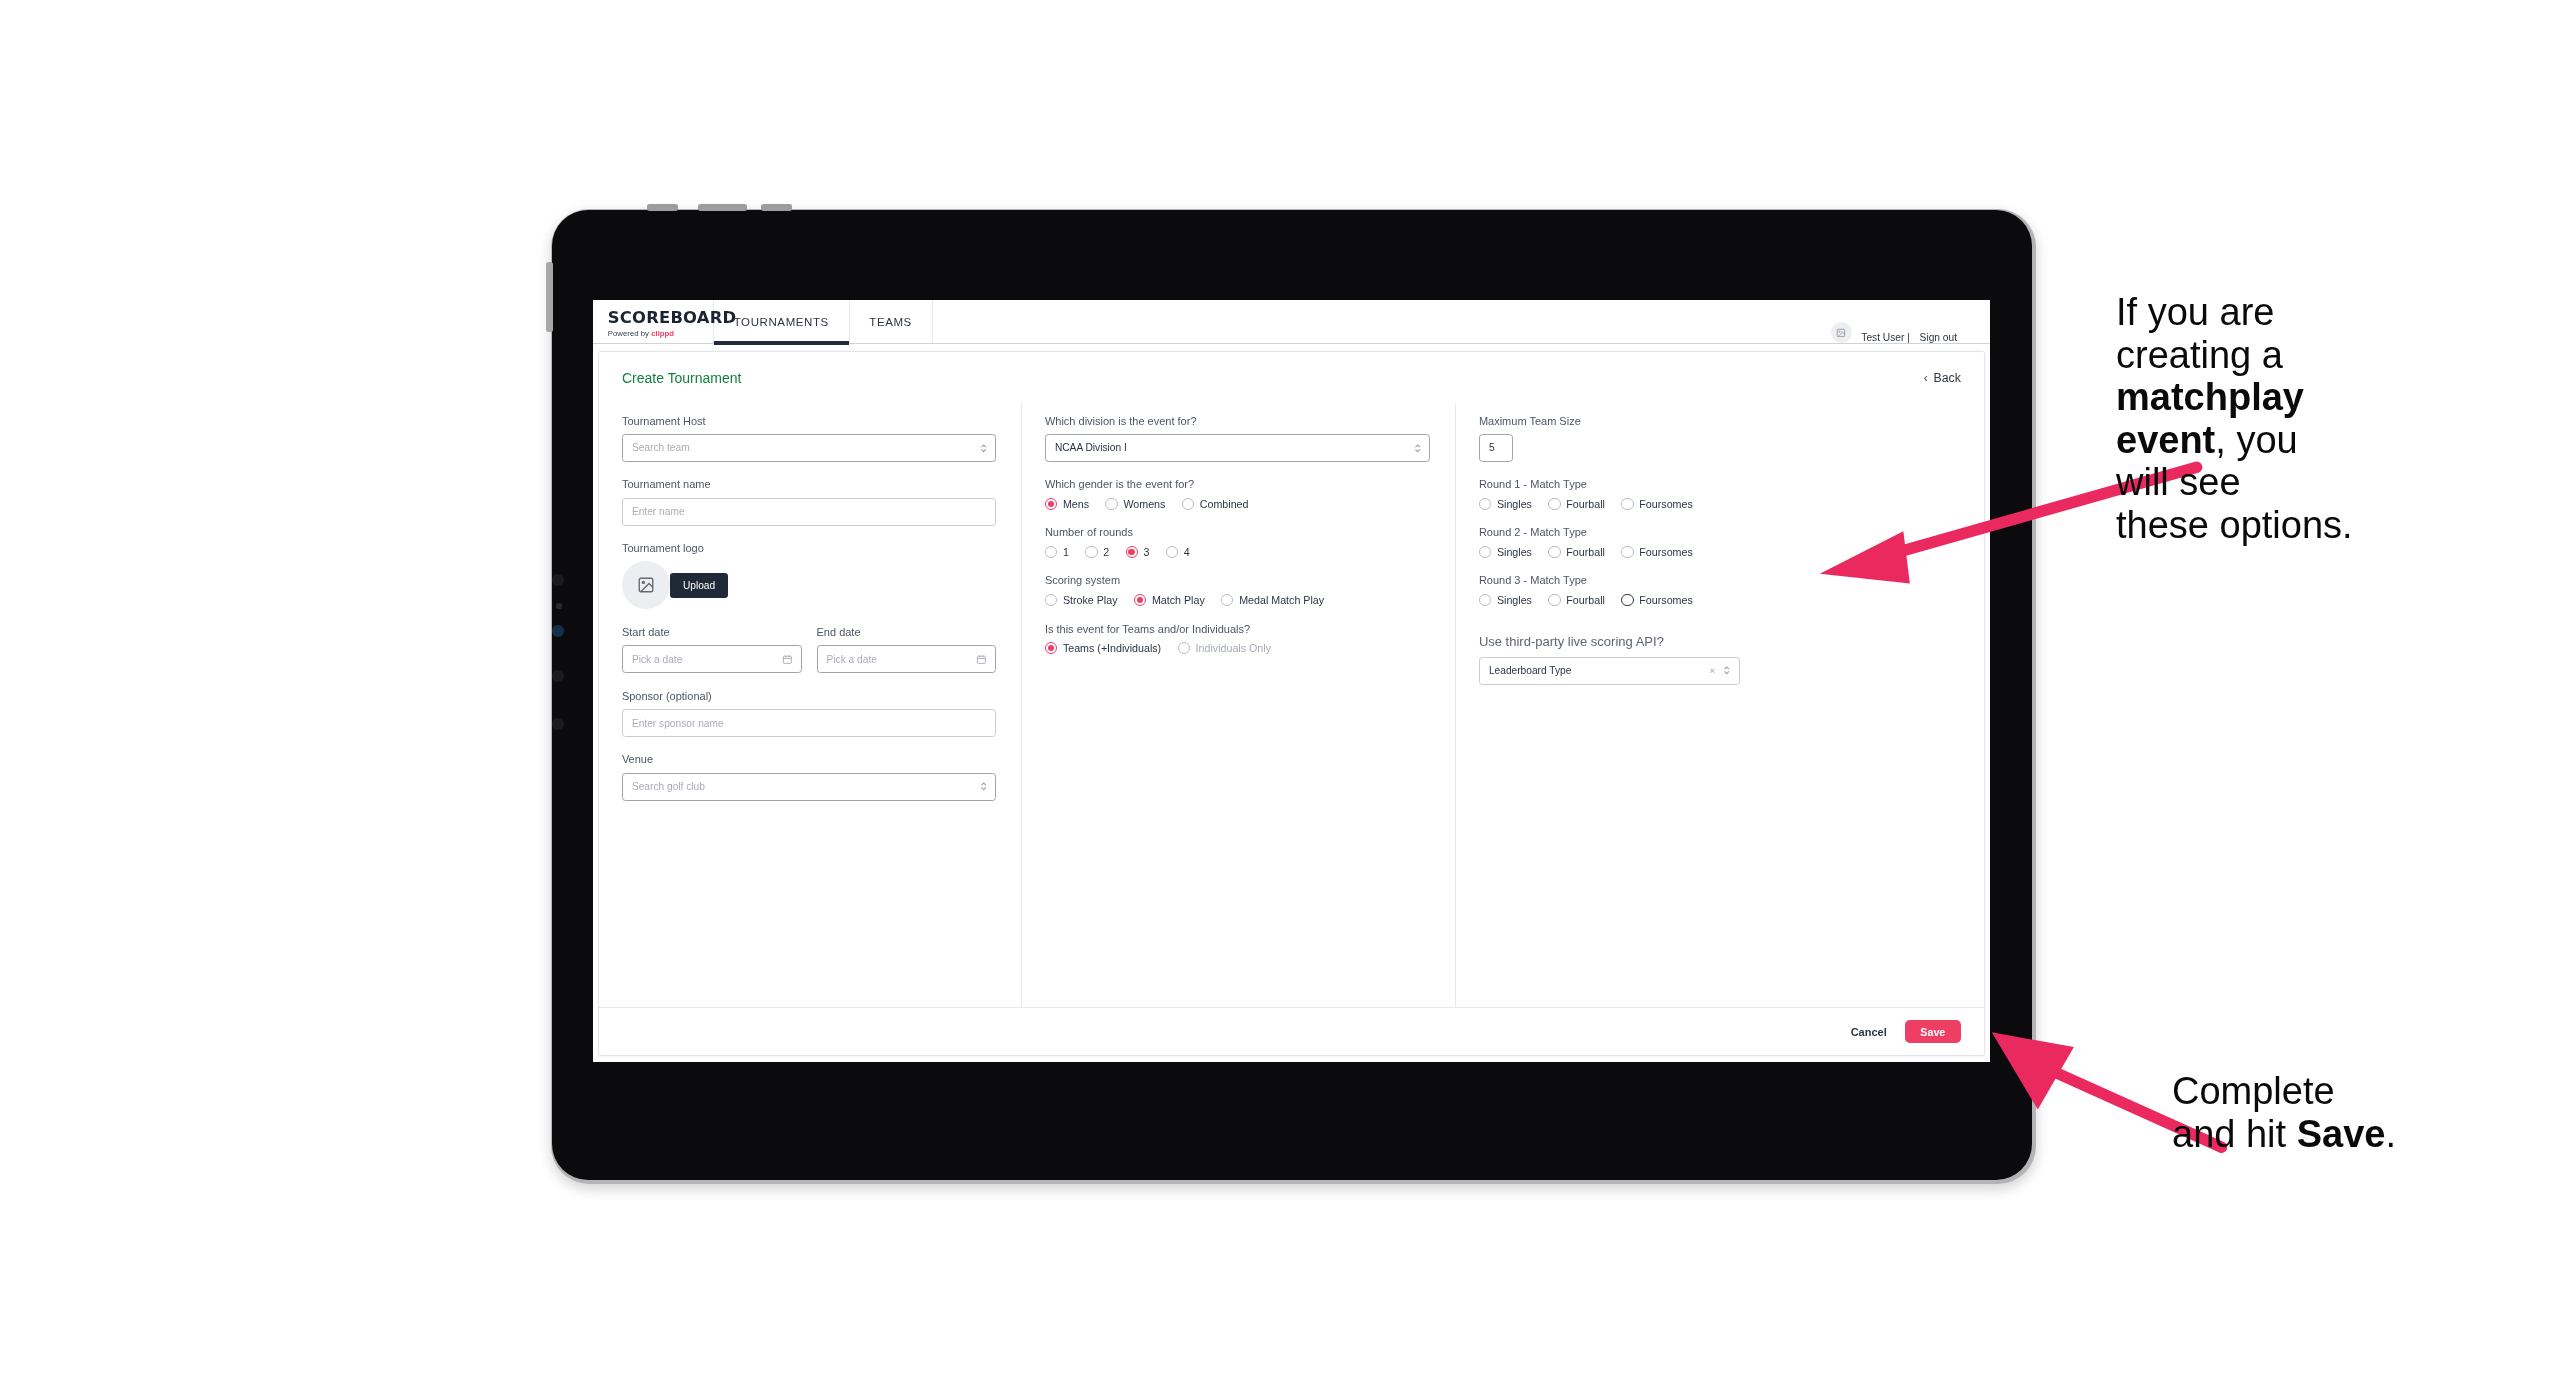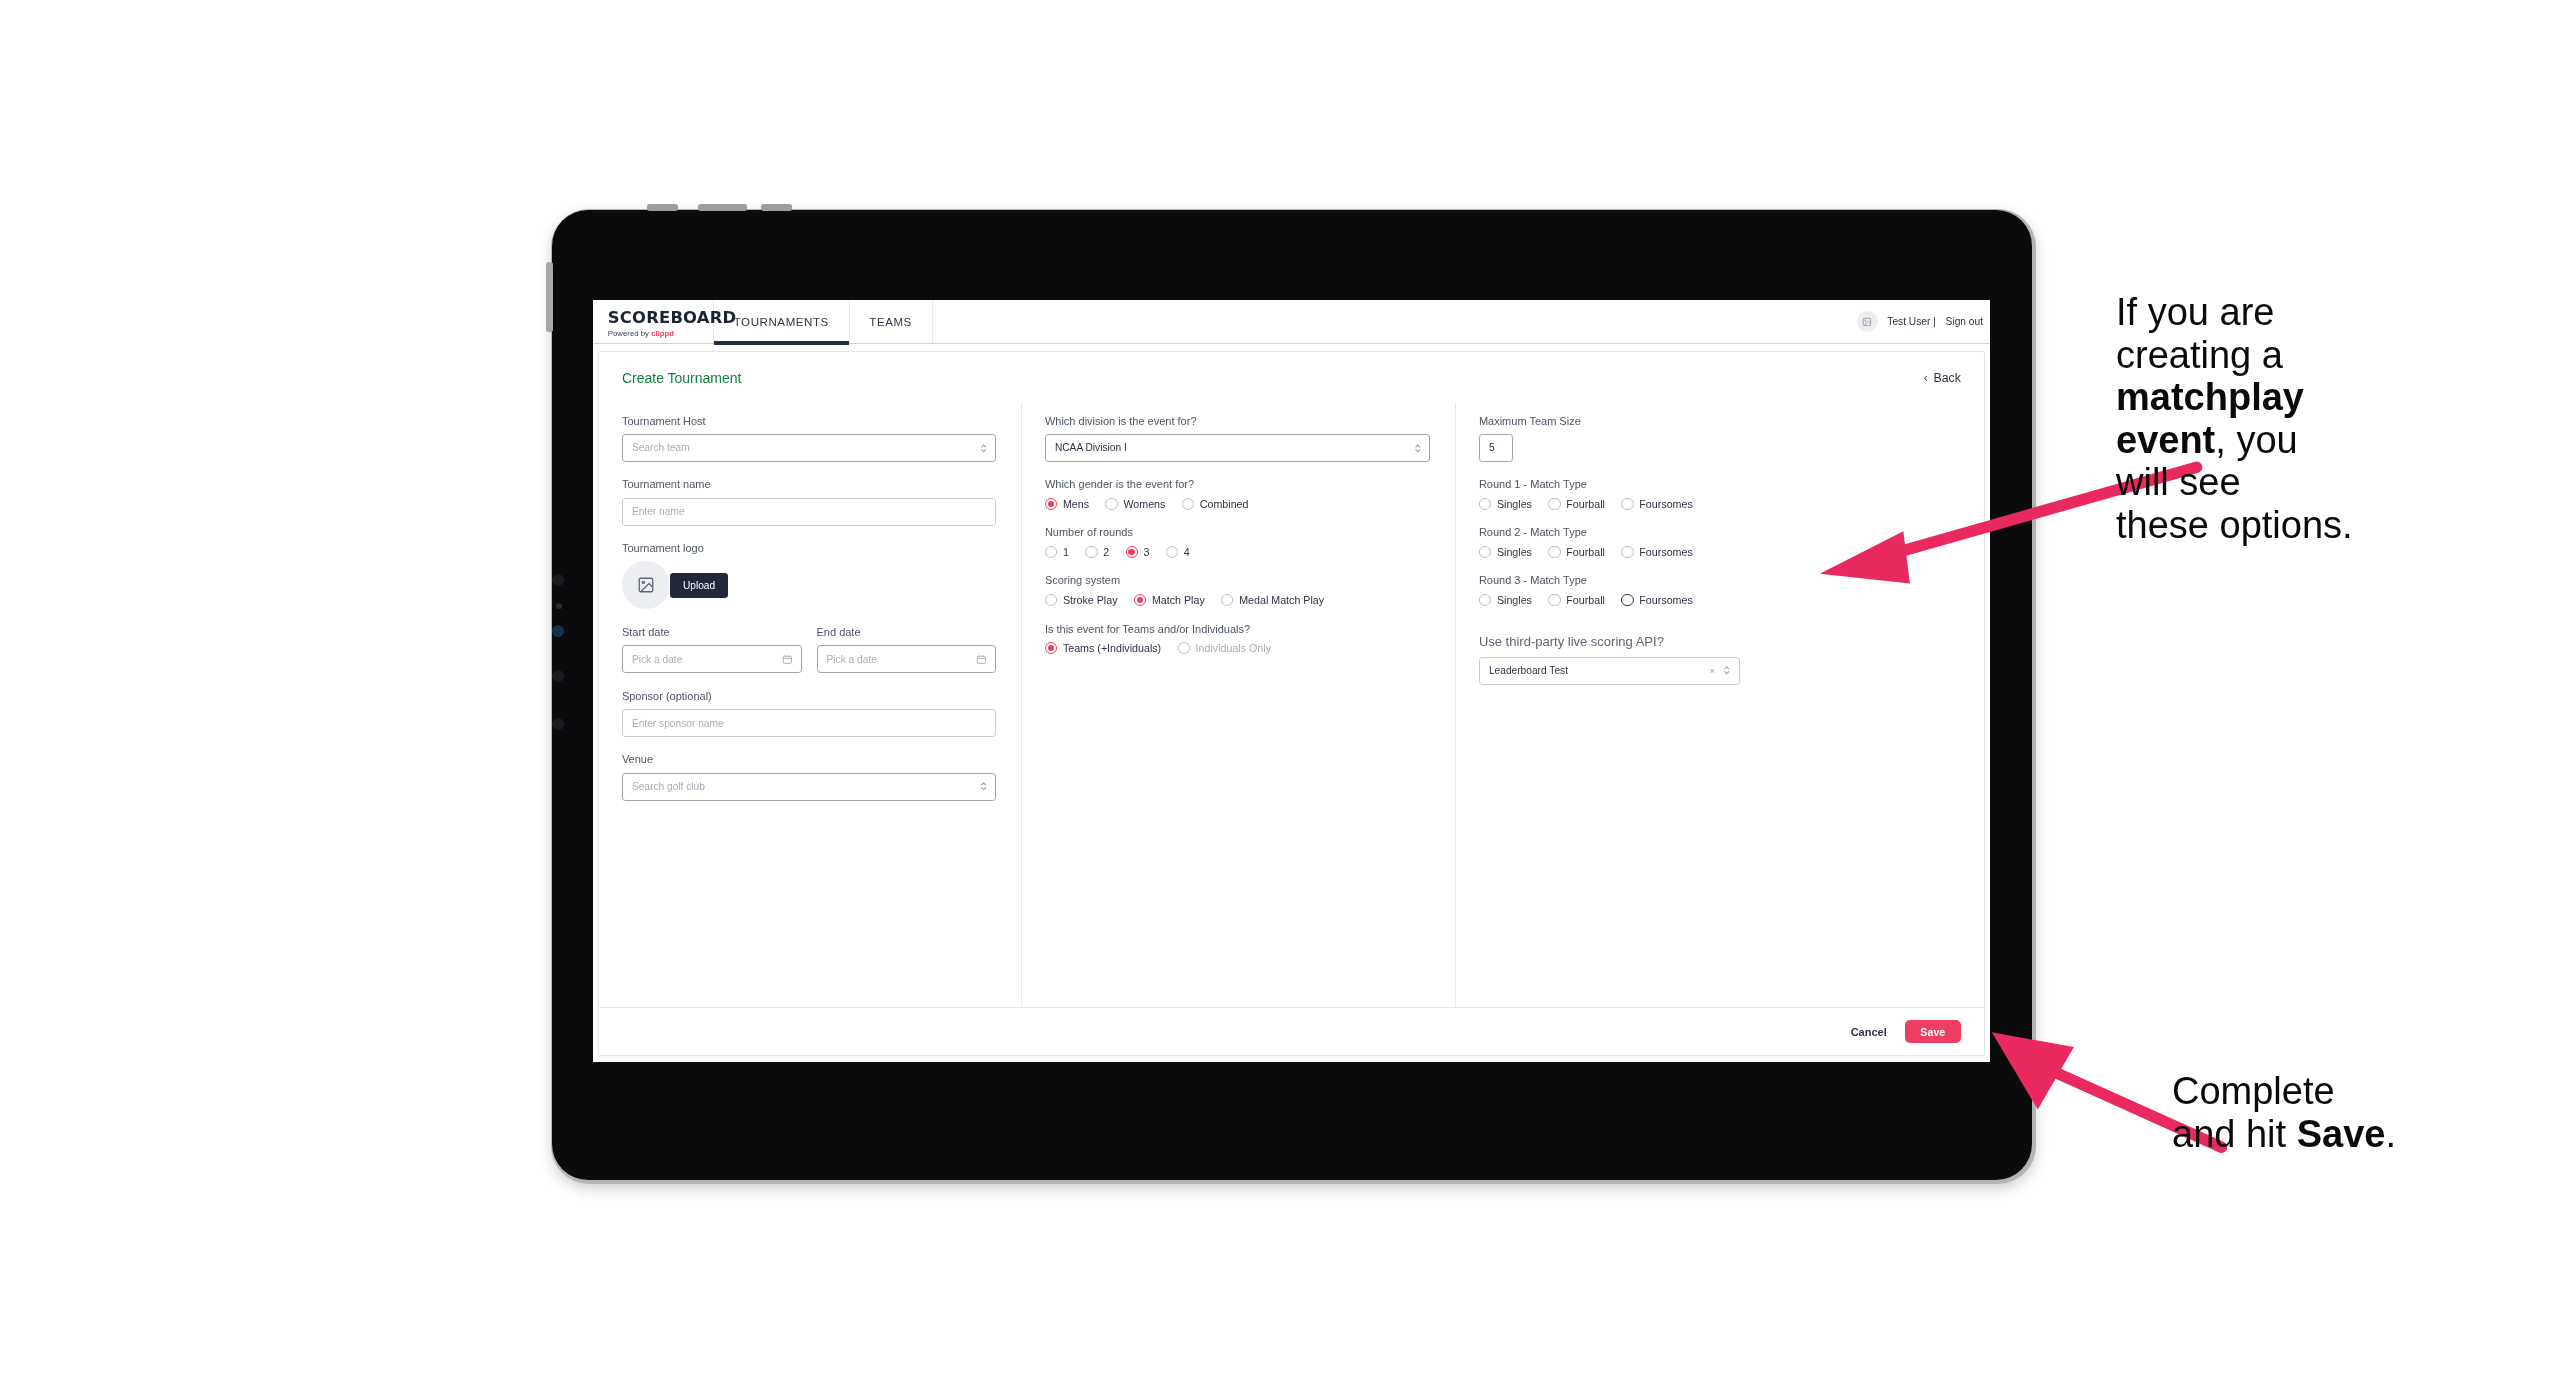--- a/index.html
+++ b/index.html
@@ -78,22 +78,22 @@
     color: #2d3444;
     border-right: 0.8px solid #e7e9ed;
     position: relative;
     cursor: pointer;
   }
   .navtab.active::after {
     content: ""; position: absolute; left: 0; right: 0; bottom: -1.6px;
     height: 3.3px; background: #222b3d;
   }
   .nav-right {
-    margin-left: auto; display: flex; align-items: center;
-    gap: 9.8px; padding-right: 7px;
+    margin-left: auto; display: flex; align-items: flex-end;
+    gap: 9.8px; padding-right: 33px;
   }
   .avatar {
     width: 21px; height: 21px; border-radius: 50%;
     background: #edeef1; display:flex; align-items:center; justify-content:center;
     color:#8e929c;
   }
   .user-name { font-size: 10.2px; color: #2d3444; }
   .signout { font-size: 10.2px; color: #2d3444; cursor:pointer; }
 
   
@@ -463,21 +463,21 @@
               <span class="radio-label">Fourball</span>
             </div>
             <div class="radio-opt">
               <span class="radio focus"></span>
               <span class="radio-label">Foursomes</span>
             </div>
           </div>
 
           <label class="field-label small" style="margin-top:28px">Use third-party live scoring API?</label>
           <div class="input thin" style="width:261px">
-            <span class="val">Leaderboard Test</span>
+            <span class="val">Leaderboard Type</span>
             <span class="affix">
               <span class="stack-ico">×</span>
               <svg width="7.4" height="10.7" viewBox="0 0 10 14" fill="none" stroke="currentColor" stroke-width="1.4">
                   <path d="M2 5.5L5 2.5 8 5.5"></path>
                   <path d="M2 8.5L5 11.5 8 8.5"></path>
                 </svg>
             </span>
           </div>
         </div>
 

